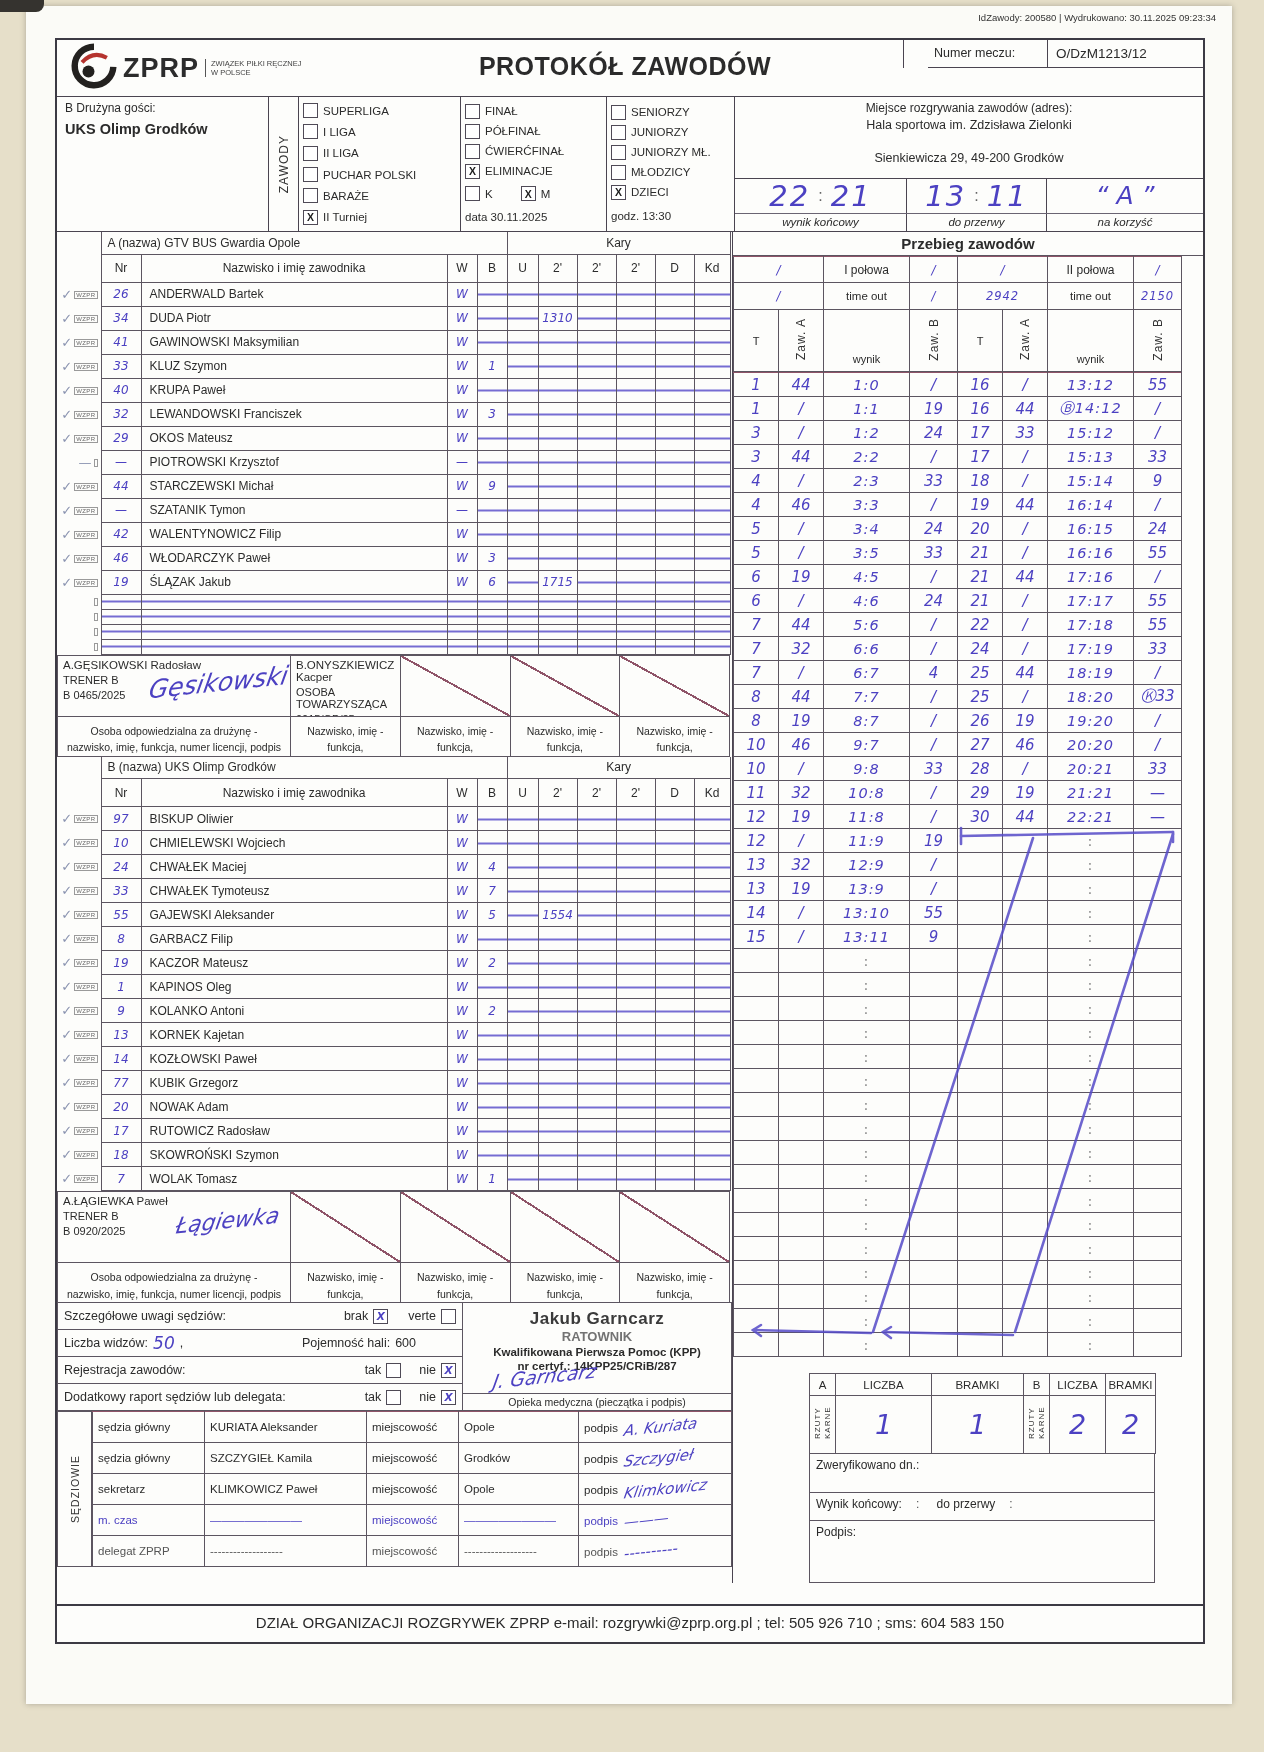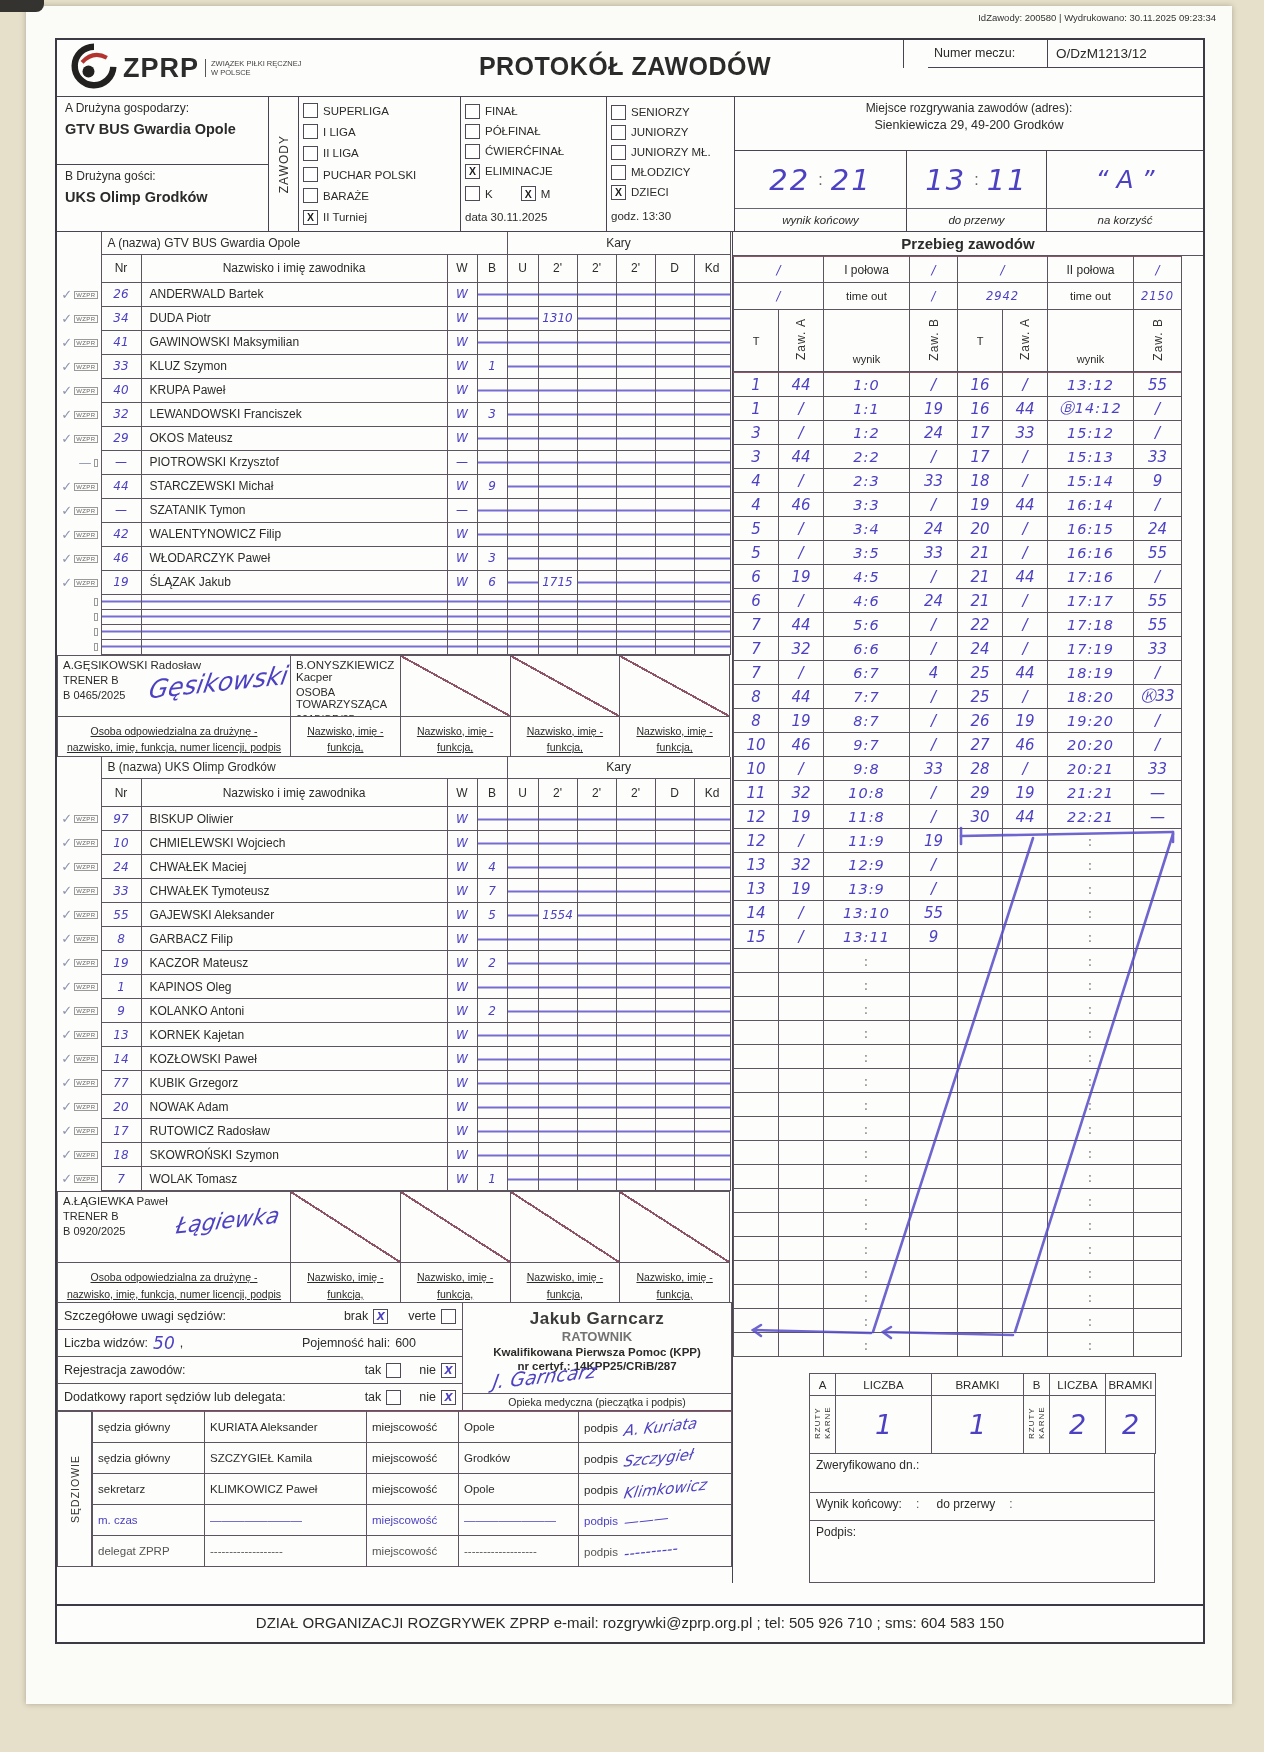--- a/index.html
+++ b/index.html
@@ -72,21 +72,21 @@
   .scell.s1{width:234px;margin-left:0;}
   .scell.sx{flex:1;}
   .staffA .scell{height:62px;} .staffB .scell{height:72px;}
   .sname{font-size:11.5px;}
   .srole,.slic{font-size:11px;margin-top:3px;}
   .diagcell{background:linear-gradient(to top right,transparent calc(50% - 1px),#8f5468 calc(50% - 1px),#8f5468 calc(50% + 1px),transparent calc(50% + 1px));}
   .scrawl{font-family:"DejaVu Sans",sans-serif;font-style:italic;color:#4c41c2;display:inline-block;transform:rotate(-6deg) skewX(-16deg);}
   .sigA{position:absolute;right:2px;top:12px;font-size:25px;}
   .sigB{position:absolute;right:10px;top:16px;font-size:22px;}
   .staff-labels{display:flex;width:673px;}
-  .slab{border:1px solid #5c5560;margin-left:-1px;margin-top:-1px;box-sizing:border-box;font-size:10.5px;text-align:center;padding:6px 3px;height:41px;line-height:1.6;overflow:hidden;text-decoration:underline;}
+  .slab{border:1px solid #5c5560;margin-left:-1px;margin-top:-1px;box-sizing:border-box;font-size:10.5px;text-align:center;padding:6px 3px;height:41px;line-height:1.6;overflow:hidden;}
   .slab.first{width:234px;margin-left:0;}
   .slab.sx{flex:1;}
   
   .remarks{display:flex;width:675px;}
   .rleft{width:406px;}
   .rrow{border:1px solid #5c5560;margin-top:-1px;height:28px;display:flex;align-items:center;padding:0 6px;font-size:12.5px;box-sizing:border-box;justify-content:space-between;}
   .rgroup{display:flex;align-items:center;gap:5px;}
   .hwx{font-family:"DejaVu Sans",sans-serif;font-style:italic;color:#4c41c2;font-weight:bold;}
   .hwnum{font-size:17px;}
   .medic{flex:1;border:1px solid #5c5560;border-left:none;margin-top:-1px;position:relative;text-align:center;box-sizing:border-box;padding-top:6px;}
@@ -157,24 +157,20 @@
     </div>
     <div class="hdr-title">PROTOKÓŁ ZAWODÓW</div>
     <div class="matchno">
       <span class="mlab">Numer meczu:</span>
       <span class="mval">O/DzM1213/12</span>
     </div>
   </div>
 
   <div class="band2">
     <div class="teams">
-      <div class="ta">
-        <div class="tlabel">A Drużyna gospodarzy:</div>
-        <div class="tname">GTV BUS Gwardia Opole</div>
-      </div>
       <div>
         <div class="tlabel">B Drużyna gości:</div>
         <div class="tname">UKS Olimp Grodków</div>
       </div>
     </div>
     <div class="zstrip">
       <span class="vtext">ZAWODY</span>
     </div>
     <div class="cbcol c1">
 
@@ -265,20 +261,21 @@
 
           <div class="cbrow">
             <span class="cb">X</span>
             <span class="cblabel">DZIECI</span>
           </div>
         </div>
       <div class="dateline">godz. 13:30</div>
     </div>
     <div class="venue">
       <div class="vl">Miejsce rozgrywania zawodów (adres):</div>
+      <div class="v1">Hala sportowa im. Zdzisława Zielonki</div>
       <div class="v2">Sienkiewicza 29, 49-200 Grodków</div>
       <div class="score-row">
         <div class="score-cell sc1">
           <span class="hw bigscore">22</span>
           <span style="margin:0 8px;color:#666;">:</span>
           <span class="hw bigscore">21</span>
         </div>
         <div class="score-cell sc2">
           <span class="hw bigscore">13</span>
           <span style="margin:0 8px;color:#666;">:</span>

